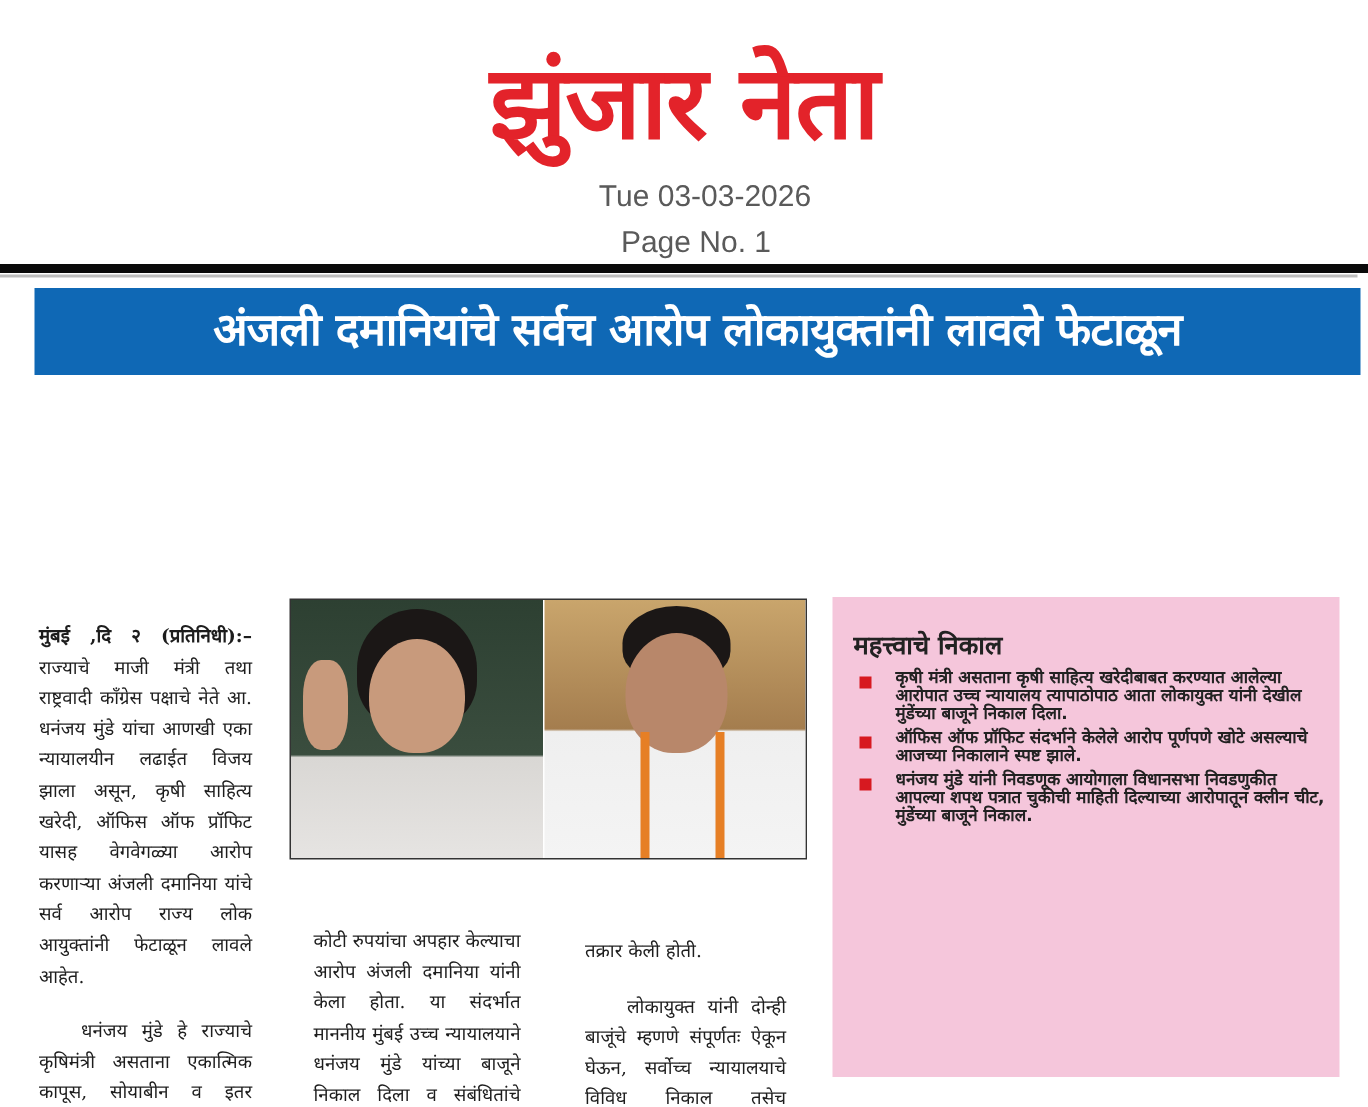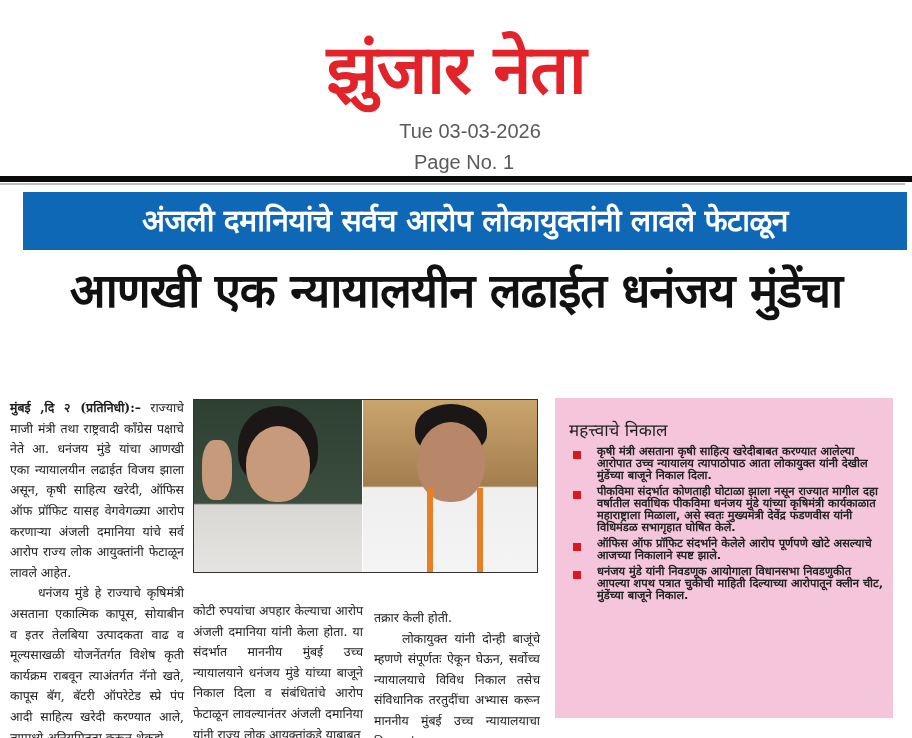--- a/index.html
+++ b/index.html
@@ -6,52 +6,51 @@
   body { width:912px; height:738px; position:relative; overflow:hidden; font-family:"DejaVu Sans", sans-serif; color:#1a1a1a; }
   .masthead { position:absolute; left:0; top:0; width:912px; height:178px; text-align:center; }
   .logo { position:absolute; left:300px; top:30px; width:312px; height:80px; font-family:"DejaVu Sans", sans-serif; font-weight:bold; font-size:68px; line-height:80px; letter-spacing:-1px; text-align:center; }
   .date { position:absolute; left:0; width:912px; top:120px; font-family:"Liberation Sans", sans-serif; font-size:20px; color:#5a5a5a; text-align:center; padding-left:28px; box-sizing:border-box; }
   .pageno { position:absolute; left:0; width:912px; top:151px; font-family:"Liberation Sans", sans-serif; font-size:20px; color:#5a5a5a; text-align:center; padding-left:16px; box-sizing:border-box; }
   .rule { position:absolute; left:0; top:176px; width:912px; height:6px; background:#0a0a0a; }
   .rule-thin { position:absolute; left:0; top:183px; width:905px; height:2px; background:#bdbdbd; }
   .banner { position:absolute; left:11px; top:192px; width:884px; height:58px; text-align:center; font-family:"DejaVu Sans", sans-serif; font-weight:bold; font-size:30px; line-height:58px; color:#ffffff; letter-spacing:-0.5px; white-space:nowrap; overflow:hidden;margin-left:12px; }
   .headline { position:absolute; left:10px; top:258px; width:892px; text-align:center; font-family:"DejaVu Serif", serif; font-weight:bold; font-size:47px; line-height:66px; color:#111; letter-spacing:-1px; white-space:nowrap; }
   .col { position:absolute; font-family:"DejaVu Serif", serif; font-size:12.4px; line-height:20.6px; color:#1d1d1d; text-align:justify; }
-  .col p { margin:0; }
+  .col p { margin:16px; }
   .col .indent { text-indent:28px; }
   .col1 { left:10px; top:398px; width:174px; }
   .col2 { left:193px; top:601px; width:170px; }
   .col3 { left:374px; top:608px; width:166px; }
   .photo { position:absolute; left:193px; top:399px; width:343px; height:172px; border:1px solid #333; overflow:hidden; }
   .photo-left { position:absolute; left:0; top:0; width:168px; height:172px; background:linear-gradient(180deg,#2d4032 0%,#3a4d3e 60%,#d9d7d4 61%,#e6e4e2 100%); }
   .photo-right { position:absolute; left:169px; top:0; width:174px; height:172px; background:linear-gradient(180deg,#c9a56c 0%,#a47d4e 50%,#efefef 51%,#f4f4f4 100%); }
   .face { position:absolute; border-radius:50% 50% 46% 46%; background:#c89a7c; }
   .hair { position:absolute; background:#1b1716; border-radius:50% 50% 40% 40%; }
   .pink { position:absolute; left:555px; top:398px; width:338px; height:320px; background:#f5c6db; }
-  .pink h3 { margin:0; position:absolute; left:14px; top:20px; font-family:"DejaVu Serif", serif; font-weight:normal; font-size:17px; color:#222; }
+  .pink h3 { margin:0; position:absolute; left:14px; top:20px; font-family:"DejaVu Serif", serif; font-weight:bold; font-size:17px; color:#222; }
   .pink ul { list-style:none; margin:0; padding:0; position:absolute; left:14px; top:48px; width:318px; }
   .pink li { position:relative; padding-left:28px; font-family:"DejaVu Sans", sans-serif; font-weight:bold; font-size:11.3px; line-height:12px; color:#222; margin-bottom:4px; }
   .bullet { position:absolute; left:4px; top:5px; width:8px; height:8px; background:#d71920; }
   .bold { font-weight:bold; }
 </style>
 </head>
 <body>
 
 <div class="masthead">
   <div class="logo" style="color:#e3232a;">झुंजार नेता</div>
   <div class="date">Tue 03-03-2026</div>
   <div class="pageno">Page No. 1</div>
 </div>
 <div class="rule"></div>
 <div class="rule-thin"></div>
 
 <div class="banner" style="background:#0f68b5;">अंजली दमानियांचे सर्वच आरोप लोकायुक्तांनी लावले फेटाळून</div>
 
 <div class="headline">
-  <div>आणखी एक न्यायालयीन लढाईत धनंजय मुंडेंचा</div>
 </div>
 
 <div class="col col1">
   <p><span class="bold">मुंबई ,दि २ (प्रतिनिधी):–</span> <span>राज्याचे माजी मंत्री तथा राष्ट्रवादी काँग्रेस पक्षाचे नेते आ. धनंजय मुंडे यांचा आणखी एका न्यायालयीन लढाईत विजय झाला असून, कृषी साहित्य खरेदी, ऑफिस ऑफ प्रॉफिट यासह वेगवेगळ्या आरोप करणाऱ्या अंजली दमानिया यांचे सर्व आरोप राज्य लोक आयुक्तांनी फेटाळून लावले आहेत.</span></p>
   <p class="indent">धनंजय मुंडे हे राज्याचे कृषिमंत्री असताना एकात्मिक कापूस, सोयाबीन व इतर तेलबिया उत्पादकता वाढ व मूल्यसाखळी योजनेंतर्गत विशेष कृती कार्यक्रम राबवून त्याअंतर्गत नॅनो खते, कापूस बॅग, बॅटरी ऑपरेटेड स्प्रे पंप आदी साहित्य खरेदी करण्यात आले, त्यामध्ये अनियमितता करून शेकडो</p>
 </div>
 
 <div class="photo">
   <div class="photo-left">
     <div class="hair" style="left:44px;top:6px;width:80px;height:80px;"></div>
@@ -72,17 +71,16 @@
 
 <div class="col col3">
   <p>तक्रार केली होती.</p>
   <p class="indent"><span>लोकायुक्त यांनी दोन्ही बाजूंचे म्हणणे संपूर्णतः ऐकून घेऊन, सर्वोच्च न्यायालयाचे विविध निकाल तसेच संविधानिक तरतुदींचा अभ्यास करून माननीय मुंबई उच्च न्यायालयाचा निकाल /</span> <span class="bold">पान २ वर...</span></p>
 </div>
 
 <div class="pink">
   <h3>महत्त्वाचे निकाल</h3>
   <ul>
     <li><span class="bullet"></span><span>कृषी मंत्री असताना कृषी साहित्य खरेदीबाबत करण्यात आलेल्या आरोपात उच्च न्यायालय त्यापाठोपाठ आता लोकायुक्त यांनी देखील मुंडेंच्या बाजूने निकाल दिला.</span></li>
-    <li><span class="bullet"></span><span>पीकविमा संदर्भात कोणताही घोटाळा झाला नसून राज्यात मागील दहा वर्षातील सर्वाधिक पीकविमा धनंजय मुंडे यांच्या कृषिमंत्री कार्यकाळात महाराष्ट्राला मिळाला, असे स्वतः मुख्यमंत्री देवेंद्र फडणवीस यांनी विधिमंडळ सभागृहात घोषित केले.</span></li>
     <li><span class="bullet"></span><span>ऑफिस ऑफ प्रॉफिट संदर्भाने केलेले आरोप पूर्णपणे खोटे असल्याचे आजच्या निकालाने स्पष्ट झाले.</span></li>
     <li><span class="bullet"></span><span>धनंजय मुंडे यांनी निवडणूक आयोगाला विधानसभा निवडणुकीत आपल्या शपथ पत्रात चुकीची माहिती दिल्याच्या आरोपातून क्लीन चीट, मुंडेंच्या बाजूने निकाल.</span></li>
   </ul>
 </div>
 
 </body></html>

